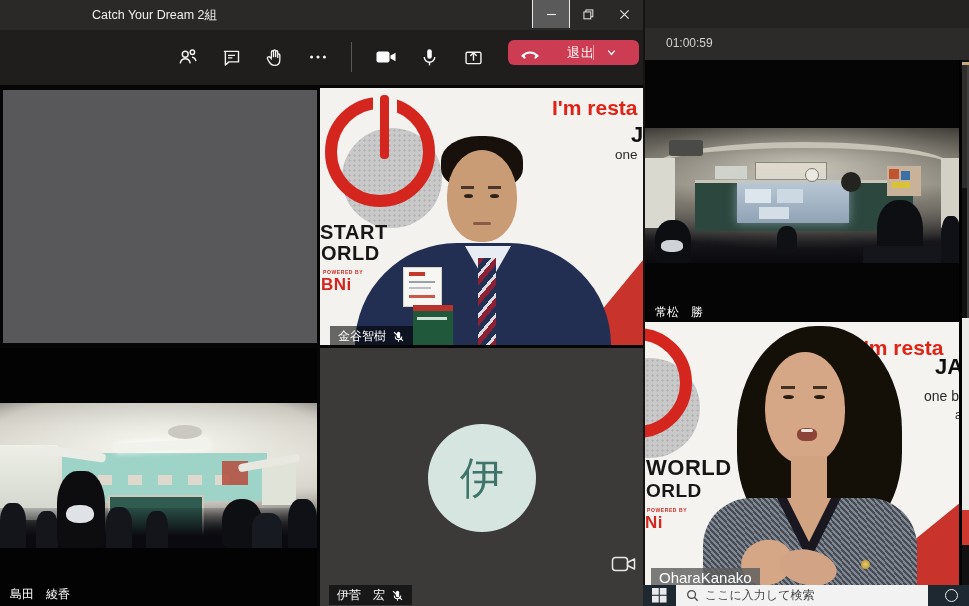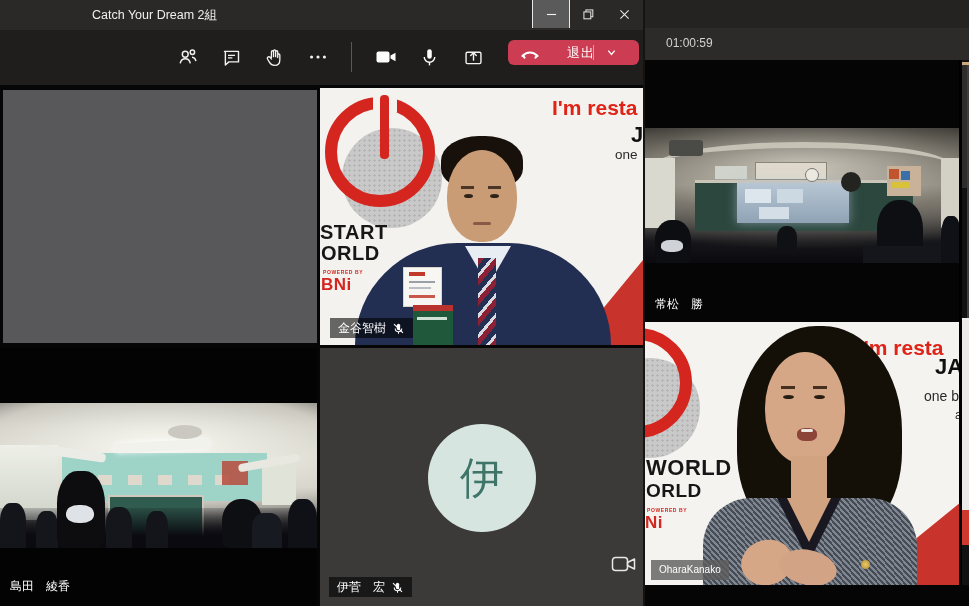--- a/index.html
+++ b/index.html
@@ -21,21 +21,21 @@
   .leave-label{font-size:13px;margin-left:8px;letter-spacing:1px;}
   .leave-div{position:absolute;left:85px;top:5px;width:1px;height:15px;background:rgba(255,255,255,.5);}
   .leave-chev{position:absolute;left:92px;top:0;width:23px;height:25px;display:flex;align-items:center;justify-content:center;}
   
   .tile{overflow:hidden;}
   .tileA{left:3px;top:90px;width:314px;height:253px;background:#58585a;}
   .tileB{left:320px;top:88px;width:323px;height:257px;background:#f3f2ef;}
   .tileC{left:0;top:348px;width:317px;height:258px;background:#030304;}
   .tileD{left:320px;top:348px;width:323px;height:258px;background:#3b3a39;}
   .plabel{position:absolute;display:flex;align-items:center;gap:6px;background:rgba(0,0,0,.58);
-          color:#fff;font-size:12px;padding:2px 8px;line-height:16px;white-space:nowrap;}
+          color:#fff;font-size:12px;padding:2px 8px;line-height:16px;white-space:nowrap;margin-top:8px;}
   .plabel.bare{background:transparent;padding-left:10px;}
   .avatar{left:108px;top:76px;width:108px;height:108px;border-radius:50%;background:#d7e5e1;
           display:flex;align-items:center;justify-content:center;color:#3e7568;font-size:44px;}
   
   .bni-ring{border-radius:50%;border:12px solid #d4261f;box-sizing:border-box;}
   .bni-globe{border-radius:50%;background:#c9c9c9;
      background-image:radial-gradient(#b3b3b3 28%,rgba(0,0,0,0) 30%);background-size:5px 5px;}
   .bni-logo-txt{font-weight:800;color:#161616;font-size:20px;line-height:21px;letter-spacing:.5px;}
   .bni-powered{font-size:5px;color:#d4261f;font-weight:700;letter-spacing:.6px;}
   .bni-brand{font-weight:800;color:#d4261f;font-size:17px;letter-spacing:.5px;}
@@ -309,29 +309,47 @@
       <div class="abs" style="left:152px;top:106px;width:20px;height:13px;background:#8c4338;border-radius:40%">
         <div class="abs" style="left:4px;top:1px;width:12px;height:3px;background:#efe8e2;border-radius:2px"></div>
       </div>
       <div class="abs" style="left:146px;top:134px;width:36px;height:48px;background:#d2a381"></div>
       <div class="abs" style="left:58px;top:176px;width:214px;height:87px;border-radius:48px 48px 0 0;background:#5d6572;background-image:repeating-linear-gradient(48deg,rgba(255,255,255,.22) 0 2px,rgba(0,0,0,.25) 2px 4px)"></div>
       <div class="abs" style="left:132px;top:176px;width:64px;height:64px;background:#191720;clip-path:polygon(0 0,100% 0,50% 100%)"></div>
       <div class="abs" style="left:142px;top:176px;width:44px;height:44px;background:#d2a381;clip-path:polygon(0 0,100% 0,50% 100%)"></div>
       <div class="abs" style="left:96px;top:218px;width:52px;height:45px;background:#d6a786;border-radius:50%;transform:rotate(-15deg)"></div>
       <div class="abs" style="left:134px;top:228px;width:58px;height:35px;background:#d2a384;border-radius:50%;transform:rotate(12deg)"></div>
       <div class="abs" style="left:216px;top:238px;width:9px;height:9px;border-radius:50%;background:radial-gradient(#e8c96a,#b08a2e)"></div>
-      <div class="plabel" style="left:6px;top:238px;background:rgba(92,92,92,.8);font-size:10px">
+      <div class="plabel" style="left:6px;top:238px;background:rgba(92,92,92,.8);font-size:15px">
         <span>OharaKanako</span>
       </div>
     </div>
   </div>
 
   <div class="abs" style="left:959px;top:60px;width:3px;height:525px;background:#000"></div>
   <div class="abs" style="left:962px;top:60px;width:7px;height:525px;background:#111">
     <div class="abs" style="left:0;top:2px;width:7px;height:3px;background:#c9a87b"></div>
     <div class="abs" style="left:0;top:5px;width:7px;height:123px;background:#2e2d2b"></div>
     <div class="abs" style="left:5px;top:5px;width:2px;height:253px;background:#3f3f3f"></div>
     <div class="abs" style="left:0;top:258px;width:7px;height:192px;background:#eceae8"></div>
     <div class="abs" style="left:0;top:450px;width:7px;height:35px;background:#ce382d"></div>
   </div>
 
+  <div class="abs taskbar">
+    <div class="startbtn">
+      <svg width="15" height="15" viewBox="0 0 16 16" fill="#e8eaed">
+          <rect x="0" y="0" width="7.2" height="7.2"></rect>
+          <rect x="8.3" y="0" width="7.2" height="7.2"></rect>
+          <rect x="0" y="8.3" width="7.2" height="7.2"></rect>
+          <rect x="8.3" y="8.3" width="7.2" height="7.2"></rect>
+        </svg>
+    </div>
+    <div class="searchbox">
+      <svg width="13" height="13" viewBox="0 0 14 14" fill="none" stroke="#4a4a4a" stroke-width="1.4" style="margin-left:10px">
+          <circle cx="6" cy="6" r="4.2"></circle>
+          <path d="M9.2 9.2l3.4 3.4"></path>
+        </svg>
+      <span class="search-ph">ここに入力して検索</span>
+    </div>
+    <div class="tb-circle"></div>
+  </div>
 
 </div>
 
 </body></html>

